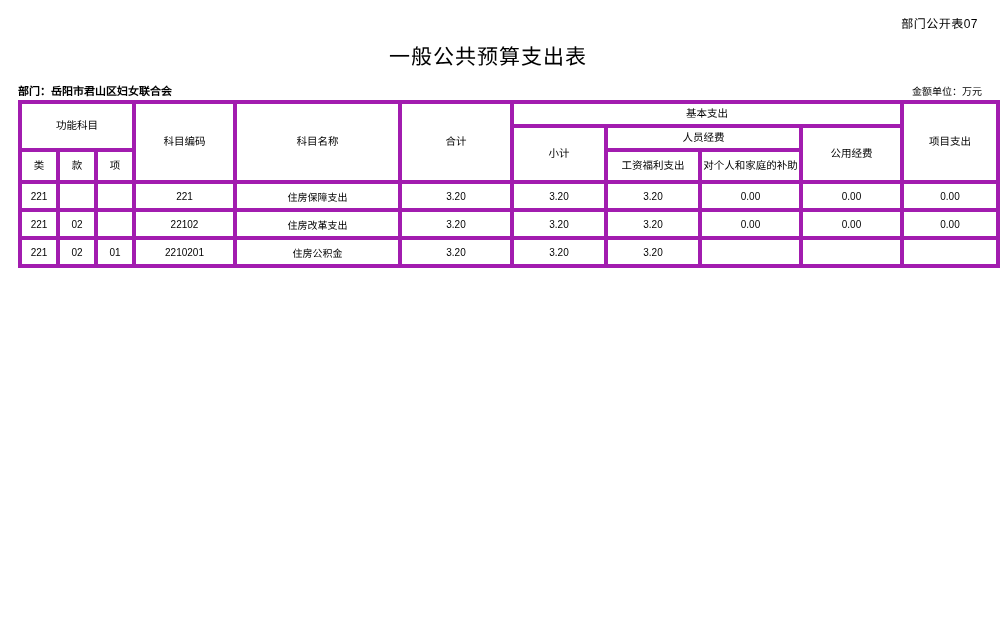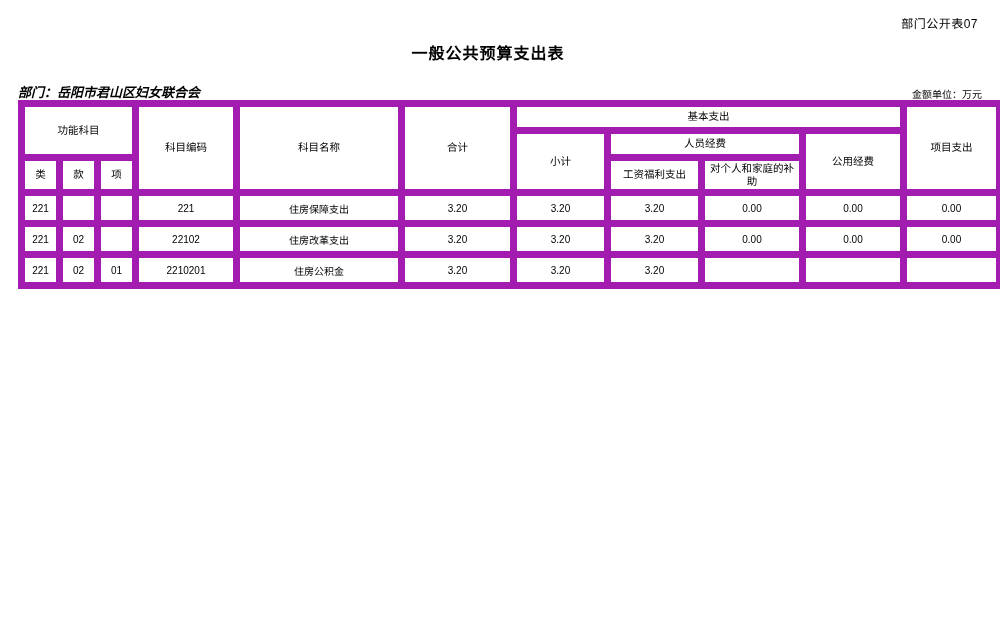--- a/index.html
+++ b/index.html
@@ -28,54 +28,53 @@
     font-size: 12px;
     color: #000;
     letter-spacing: 0.5px;
   }
   .doc-title {
     position: absolute;
     top: 40px;
     left: 0;
     width: 976px;
     text-align: center;
-    font-size: 16px;
-    font-weight: bold;
+    font-size: 21px;
+    font-weight: normal;
     letter-spacing: 1px;
   }
   .meta-row {
     position: absolute;
     top: 82px;
     left: 18px;
     width: 964px;
     display: flex;
     justify-content: space-between;
     align-items: flex-end;
     font-size: 11.5px;
   }
   .meta-left {
     font-weight: bold;
-    font-size: 13px;
-    font-style: italic;
+    font-size: 11px;
   }
   .meta-right {
     font-size: 10px;
   }
   table.budget {
     position: absolute;
     top: 100px;
     left: 18px;
     width: 964px;
     border-collapse: collapse;
     table-layout: fixed;
     font-size: 10.5px;
   }
   table.budget th,
   table.budget td {
-    border: 7px solid #a21caf;
+    border: 4px solid #a21caf;
     padding: 0;
     text-align: center;
     vertical-align: middle;
     font-weight: normal;
   }
   table.budget th {
     font-size: 10.5px;
     height: 20px;
     line-height: 1.25;
   }

